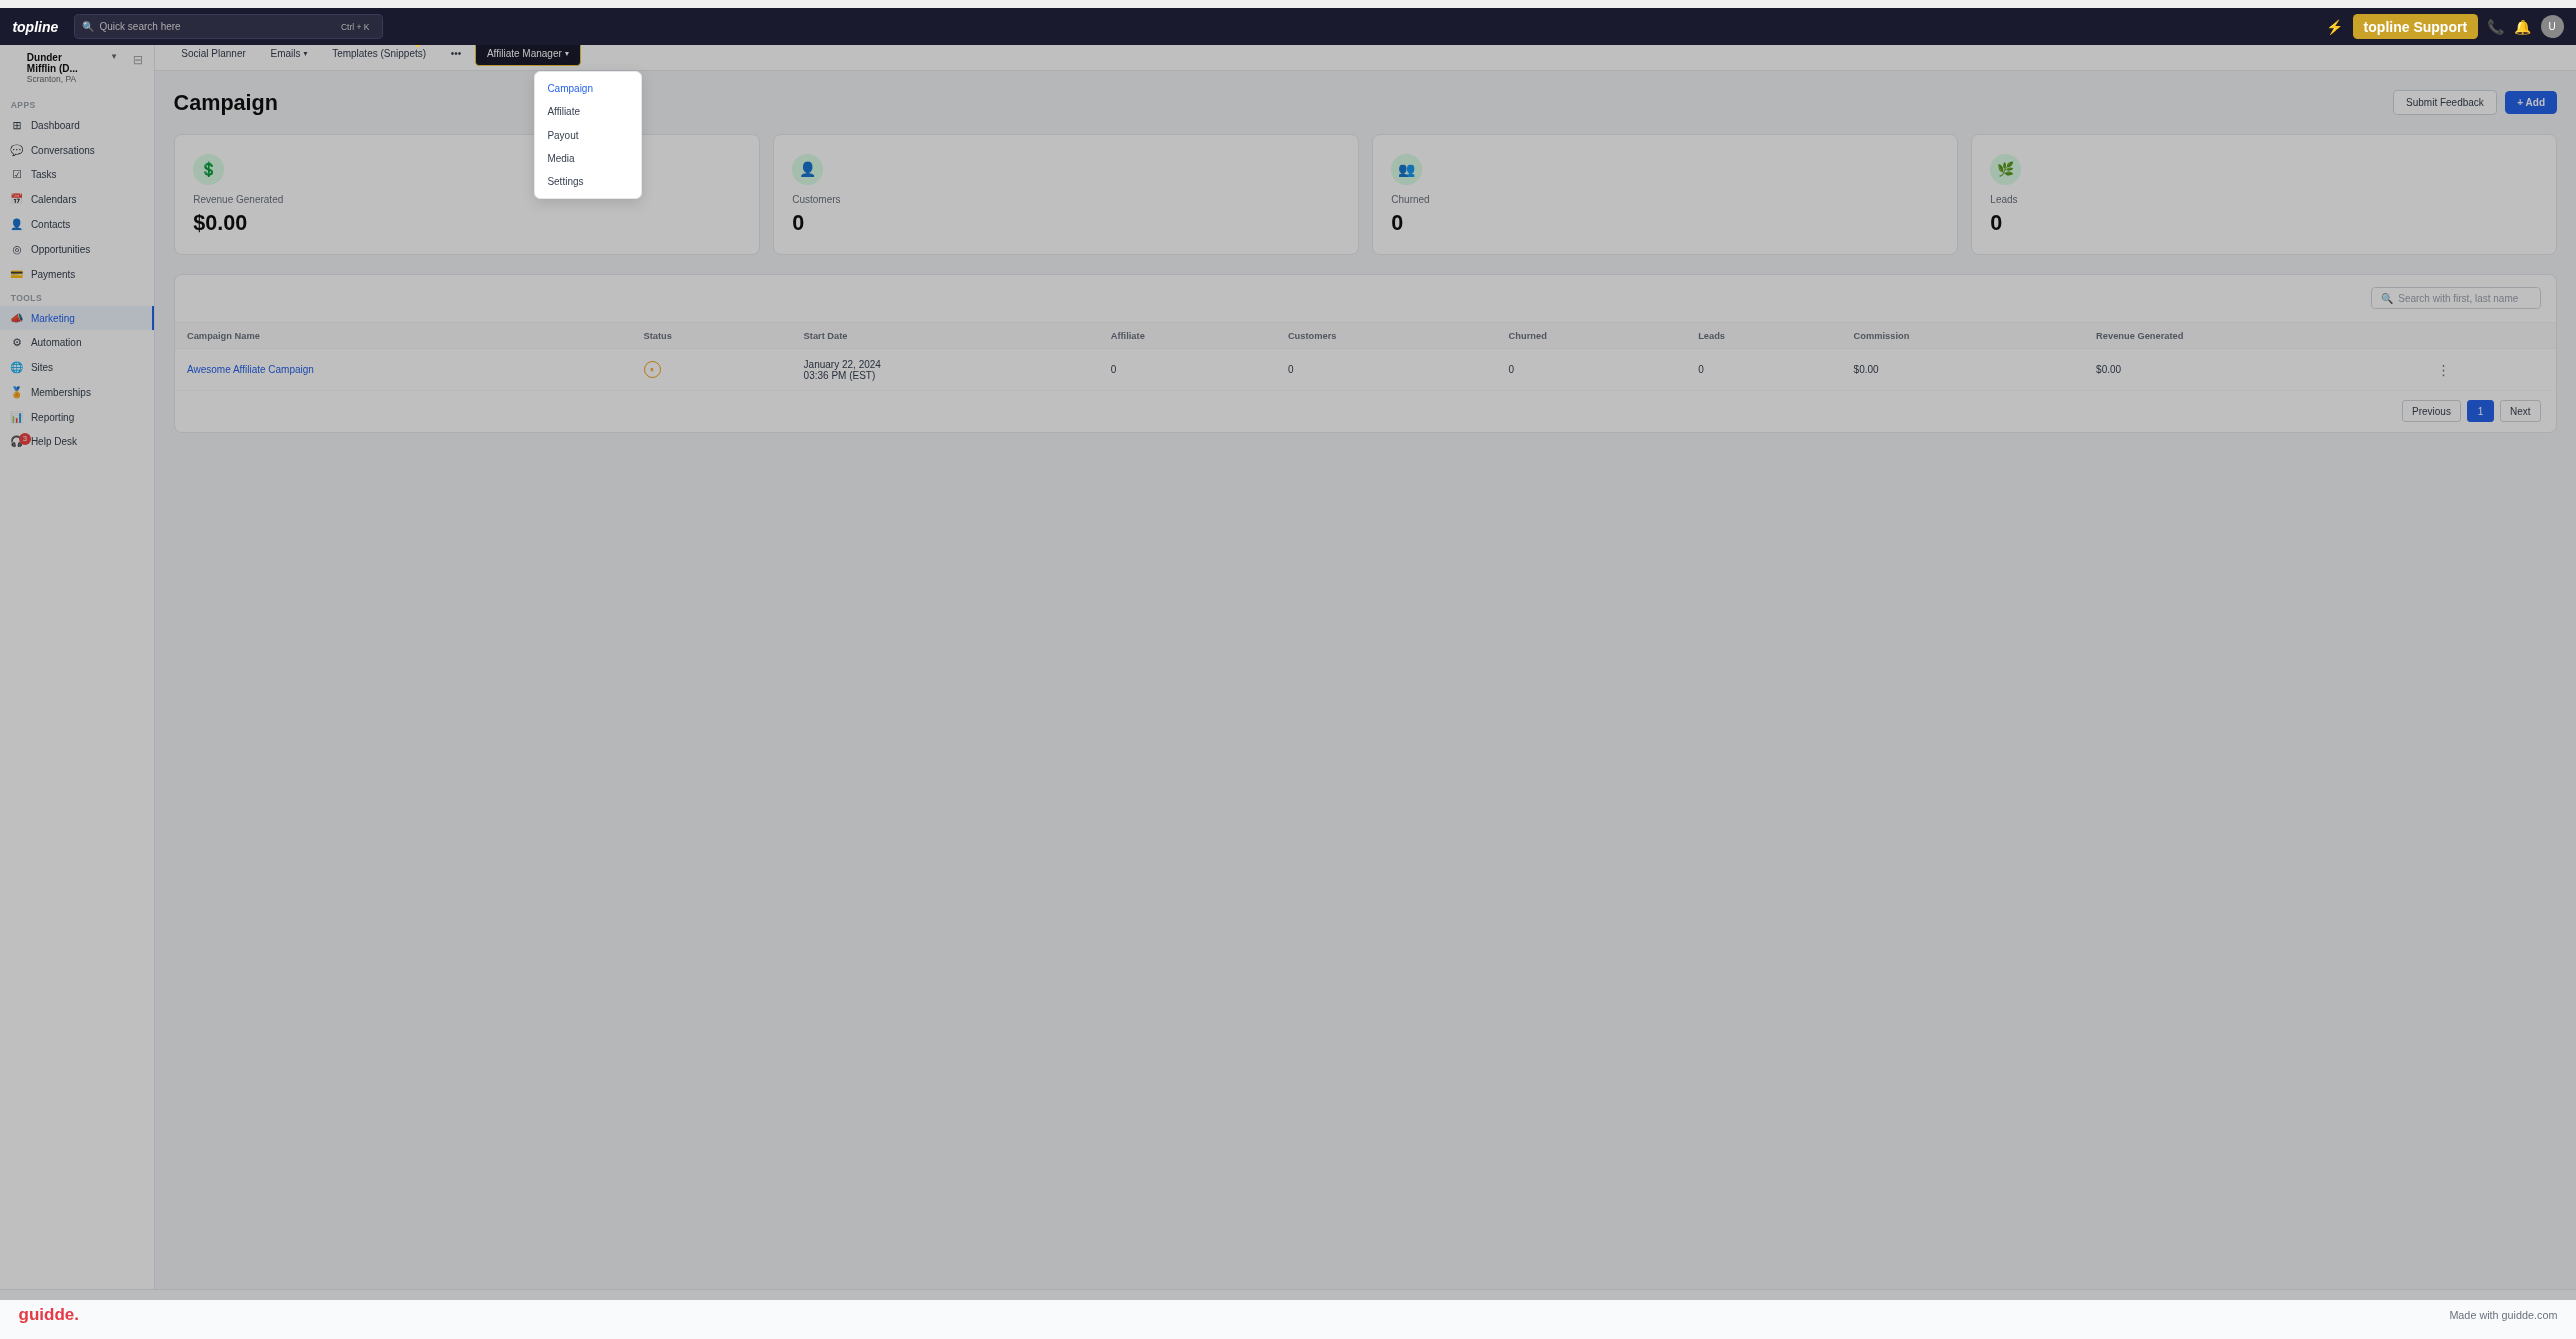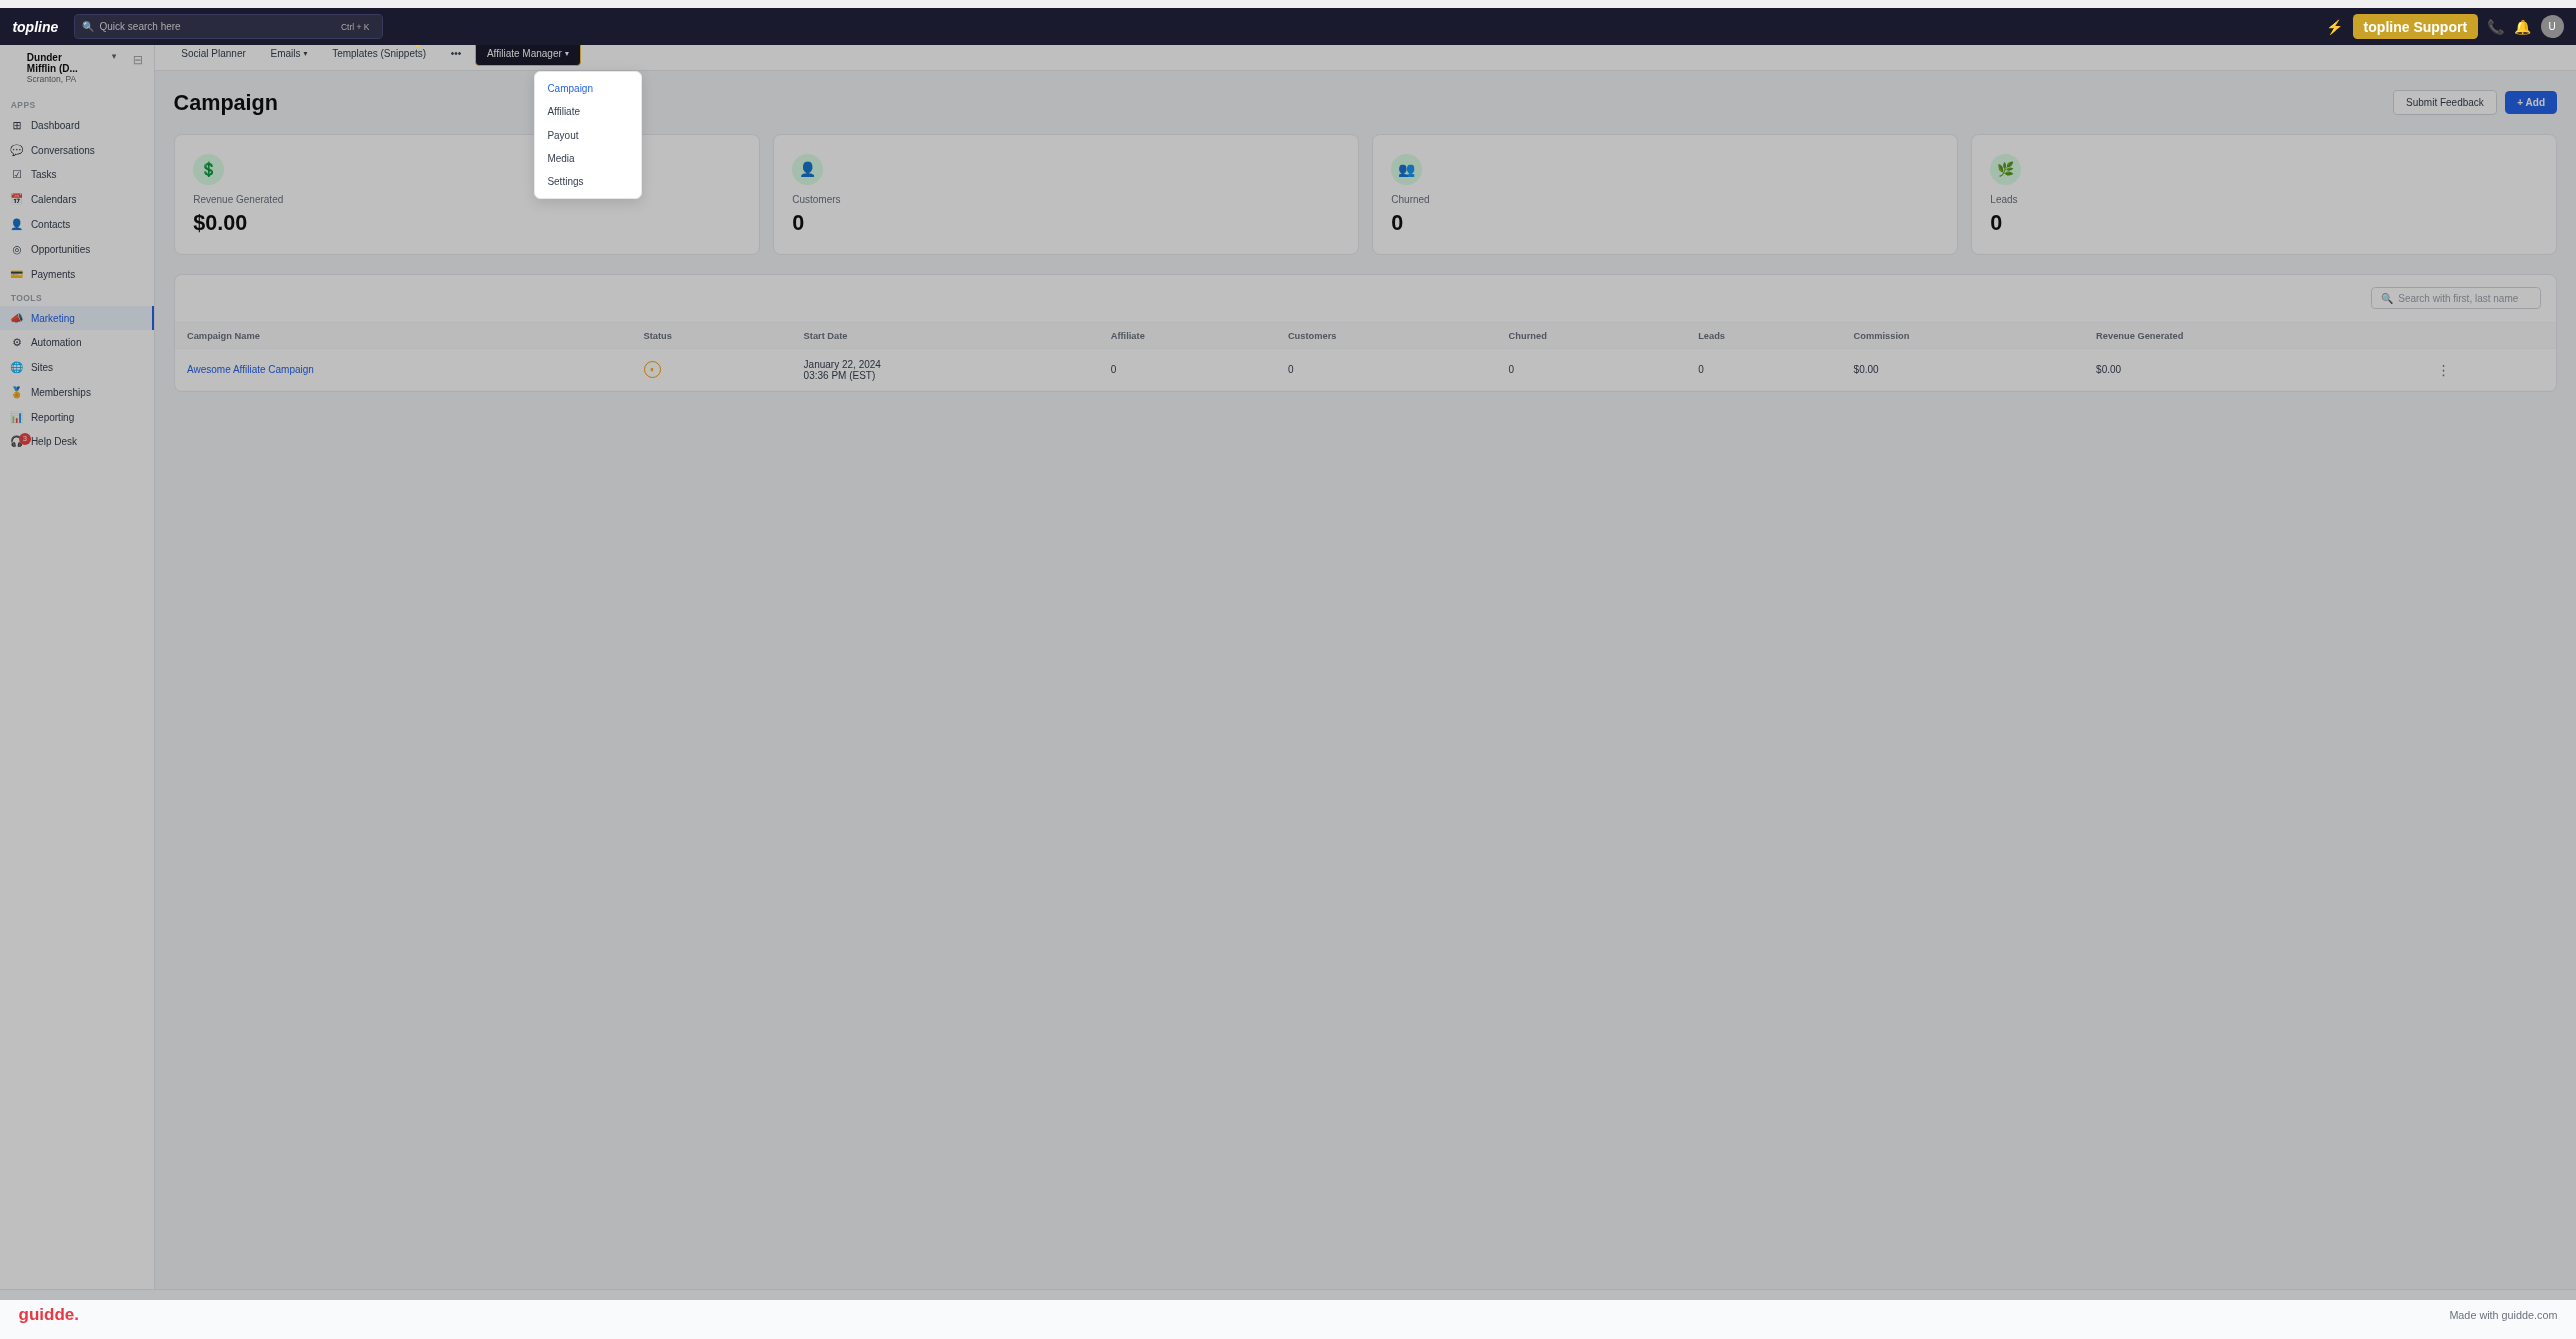--- a/index.html
+++ b/index.html
@@ -649,20 +649,25 @@
               <td>0</td>
               <td>0</td>
               <td>$0.00</td>
               <td>$0.00</td>
               <td>
                 <button class="more-btn">⋮</button>
               </td>
             </tr>
           </tbody>
         </table>
+        <div class="pagination">
+          <button class="page-btn">Previous</button>
+          <button class="page-btn current">1</button>
+          <button class="page-btn">Next</button>
+        </div>
       </div>
     </div>
   </main>
 </div>
 
 <footer class="footer">
   <span class="footer-logo">guidde.</span>
   <span class="footer-credit">Made with guidde.com</span>
 </footer>
 

